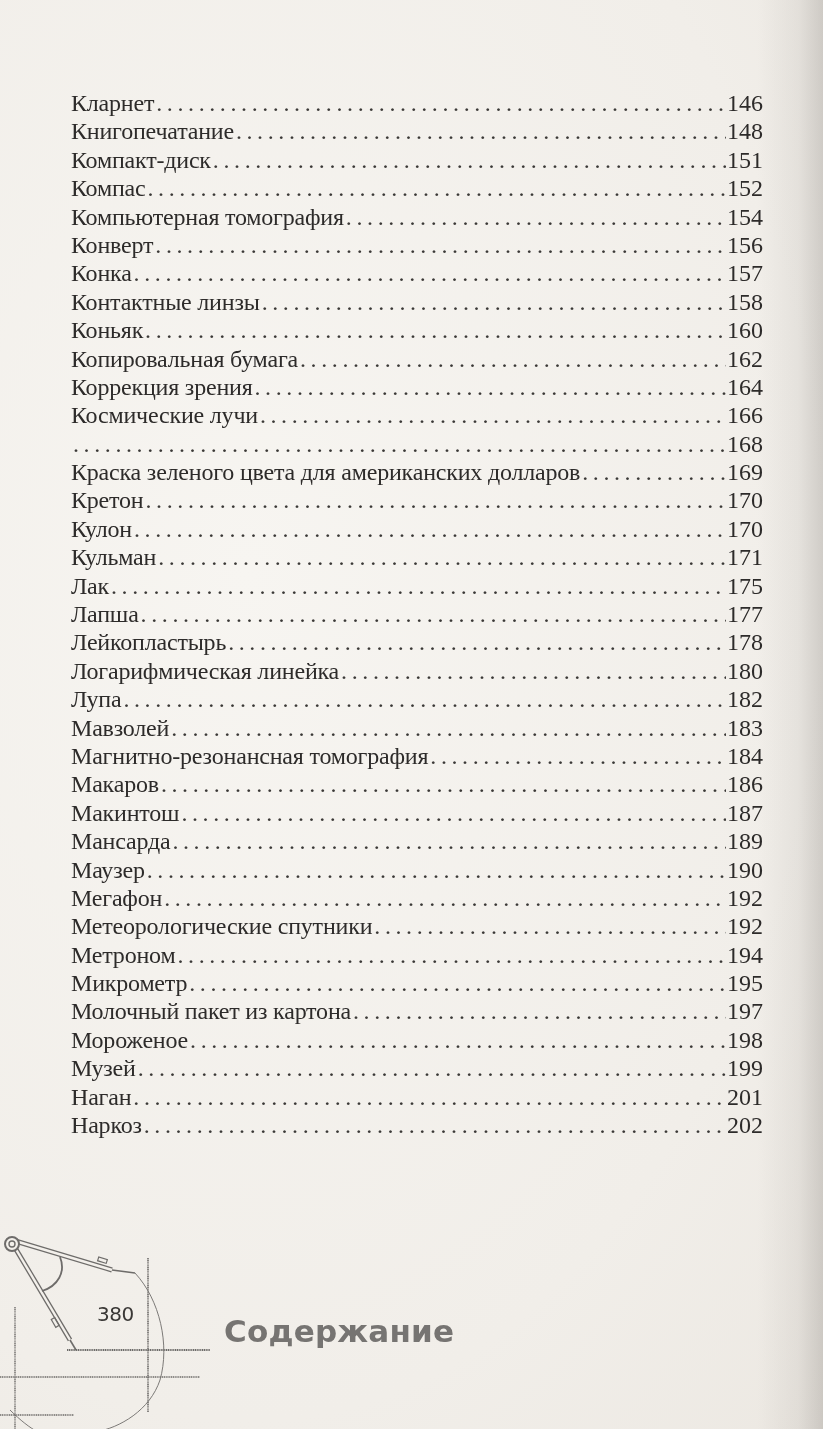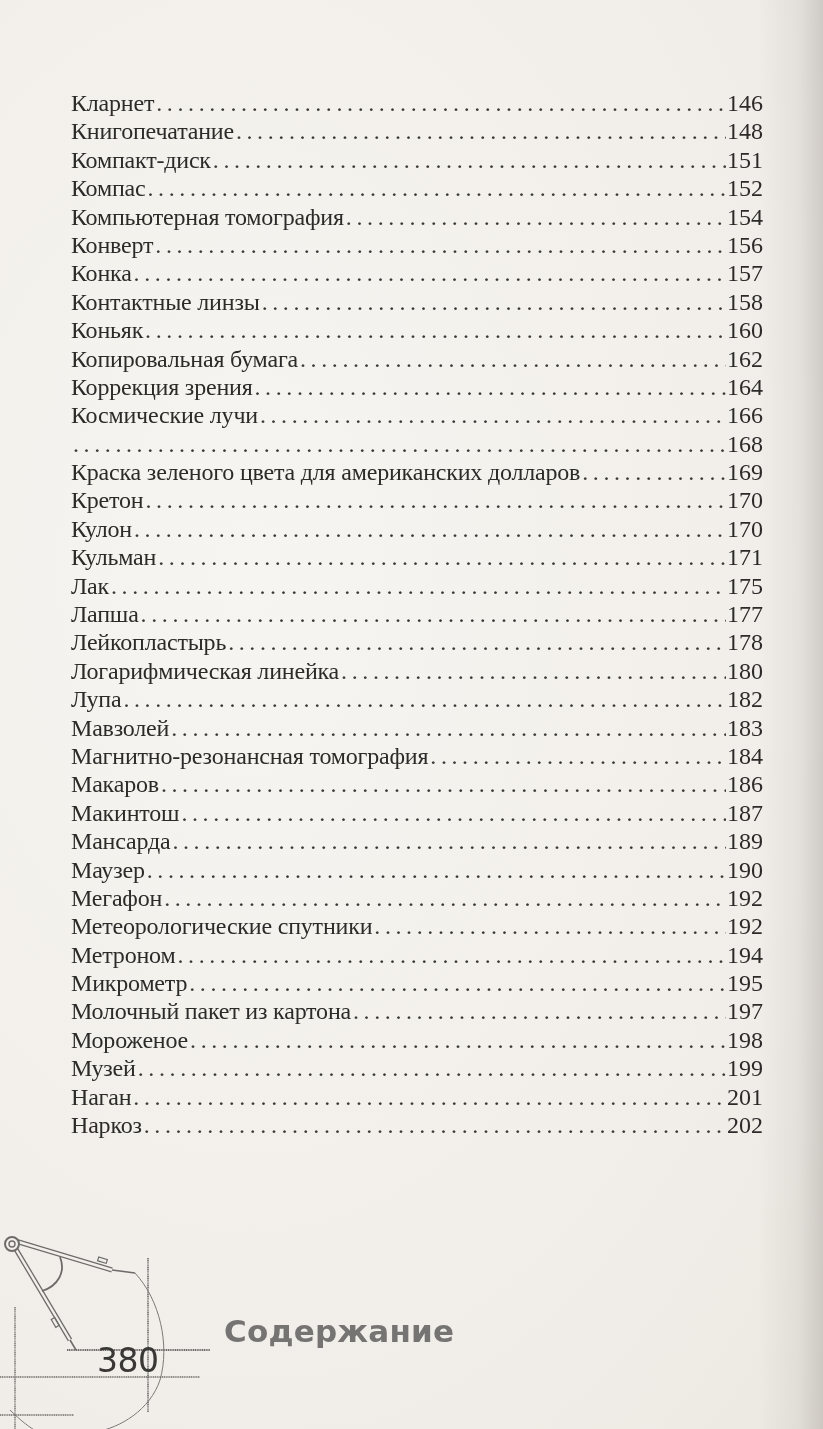--- a/index.html
+++ b/index.html
@@ -60,25 +60,24 @@
       position: absolute;
       left: 0;
       top: 1215px;
       width: 260px;
       height: 214px;
     }
     .page-number {
       position: absolute;
       left: 97px;
       top: 1302px;
-      font-size: 33px;
+      font-size: 20px;
       font-family: "DejaVu Sans", "Liberation Sans", sans-serif;
       color: #3a3836;
       letter-spacing: -0.5px;
-      margin-top: 39px;
     }
     .section-title {
       position: absolute;
       left: 224px;
       top: 1313px;
       font-size: 31px;
       font-weight: bold;
       font-family: "DejaVu Sans", "Liberation Sans", sans-serif;
       color: #767472;
       letter-spacing: 0.2px;

